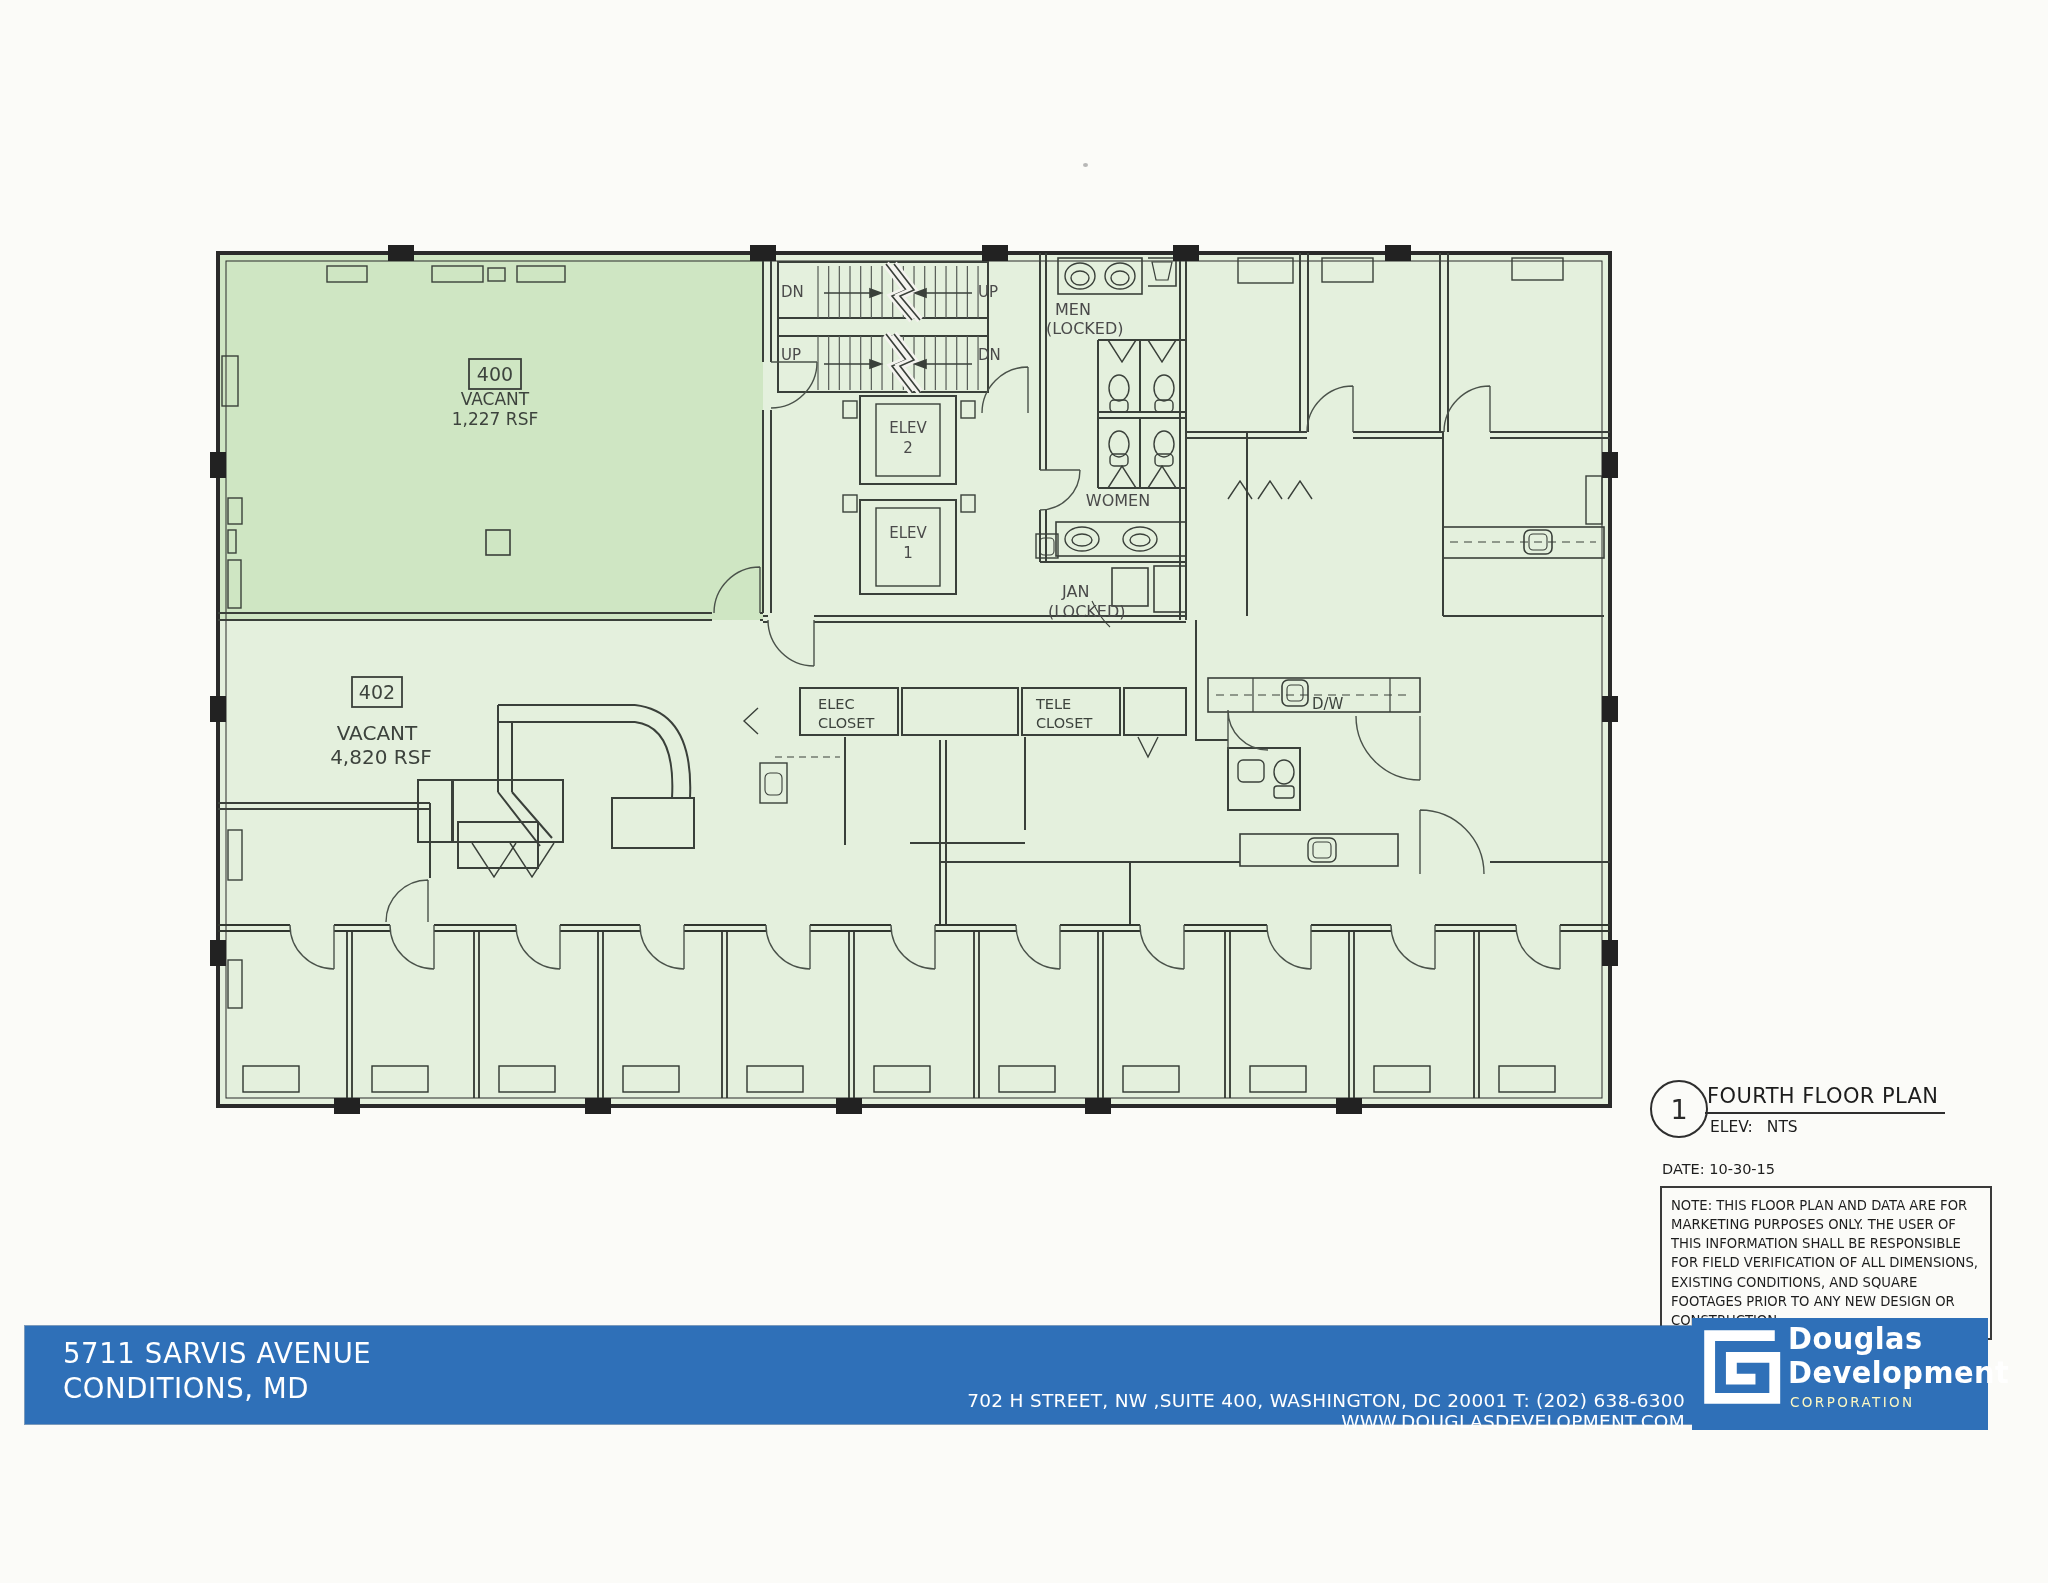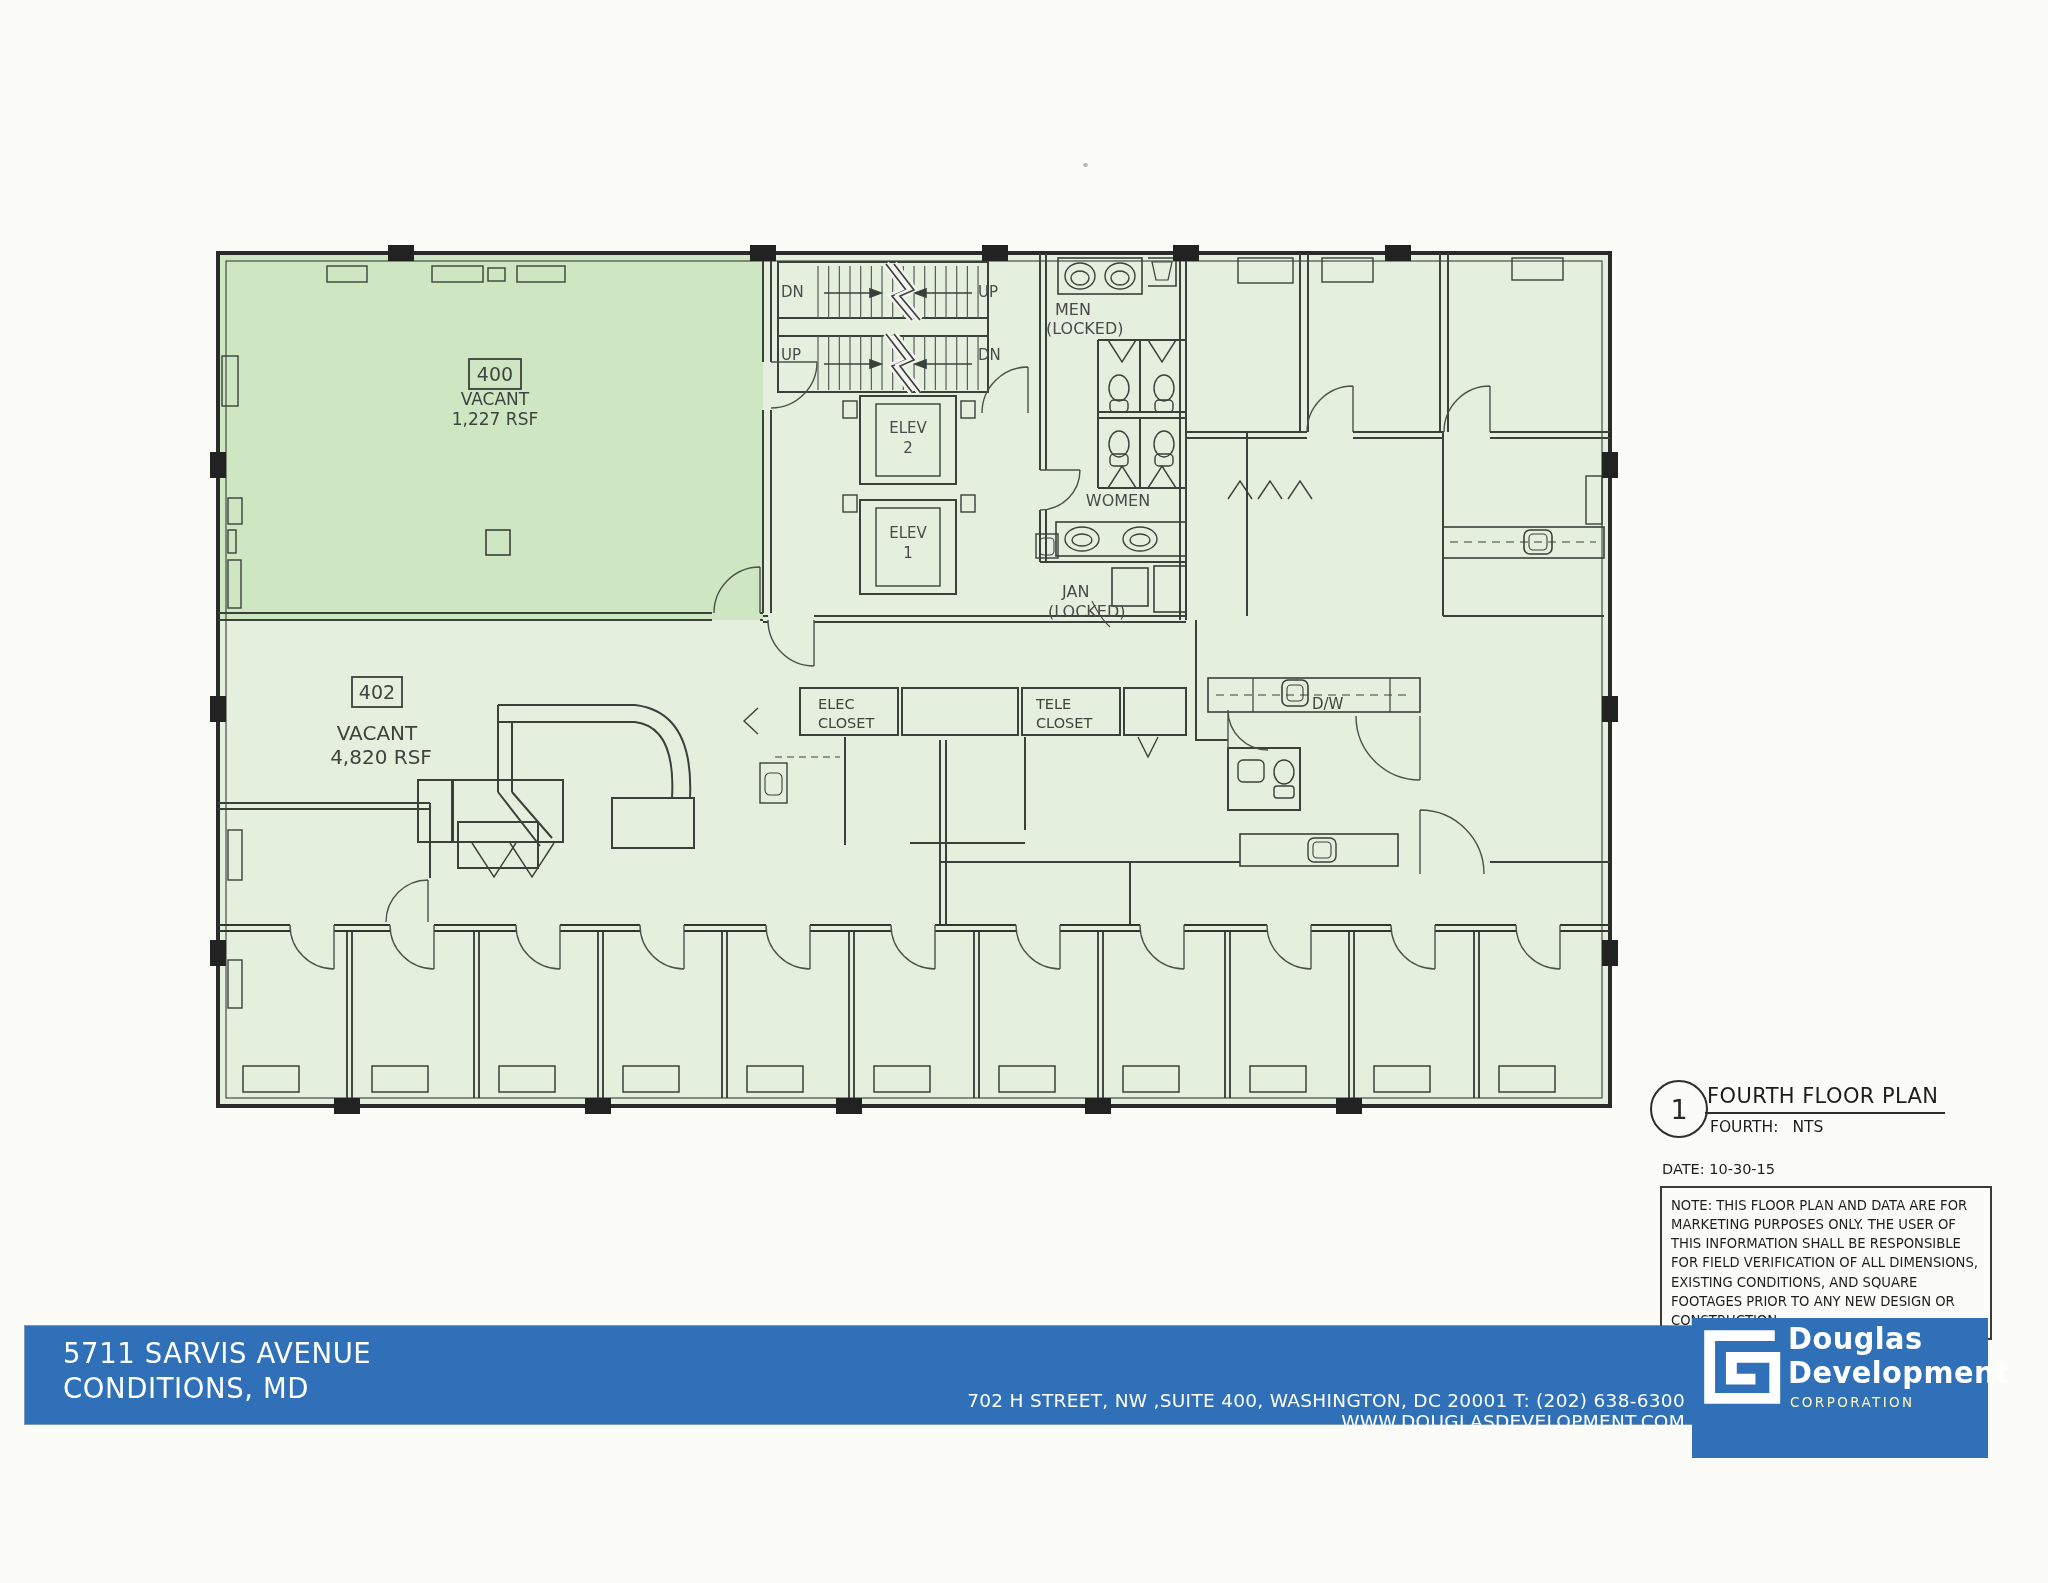--- a/index.html
+++ b/index.html
@@ -19,21 +19,21 @@
   .tb-date{position:absolute;left:1662px;top:1161px;font-size:14.5px;color:#1d1d1d;}
   .tb-note{position:absolute;left:1660px;top:1186px;width:310px;border:2px solid #3a3a3a;
            padding:8px 9px;font-size:13.2px;line-height:1.45;color:#1d1d1d;background:#fbfbf8;}
   
   .bar{position:absolute;left:25px;top:1326px;width:1688px;height:98px;background:#2f70b8;
        box-shadow:0 0 0 1px #24589297;}
   .bar-addr{position:absolute;left:38px;top:10px;color:#fff;font-size:27.5px;line-height:1.28;
             letter-spacing:.6px;}
   .bar-contact{position:absolute;left:745px;top:64px;width:915px;color:#fff;font-size:18.5px;
                letter-spacing:.3px;text-align:right;}
-  .logo-box{position:absolute;left:1692px;top:1318px;width:296px;height:140px;background:#2f70b8;}
+  .logo-box{position:absolute;left:1692px;top:1318px;width:296px;height:112px;background:#2f70b8;}
   .logo-mark{position:absolute;left:8px;top:8px;}
   .logo-l1{position:absolute;left:96px;top:2px;color:#fff;font-size:31px;font-weight:800;
            transform:scaleX(.93);transform-origin:left;letter-spacing:.5px;}
   .logo-l2{position:absolute;left:96px;top:36px;color:#fff;font-size:31px;font-weight:800;
            transform:scaleX(.93);transform-origin:left;letter-spacing:.5px;}
   .logo-l3{position:absolute;left:98px;top:76px;color:#fef9c3;font-size:13.5px;letter-spacing:2.4px;}
   .speck{position:absolute;left:1083px;top:163px;width:5px;height:4px;background:#9a9a9a;
          border-radius:50%;opacity:.7;}
 </style>
 </head>
@@ -385,21 +385,21 @@
       <text class="pl" x="1312" y="709" font-size="15">D/W</text>
     </g>
   </svg>
 
   <div class="tb-circle">
     <span>1</span>
   </div>
   <div class="tb-title">FOURTH FLOOR PLAN</div>
   <div class="tb-underline"></div>
   <div class="tb-scale">
-    <span>FOURTH:</span><span>NTS</span>
+    <span>ELEV:</span><span>NTS</span>
   </div>
   <div class="tb-date">DATE: 10-30-15</div>
   <div class="tb-note">NOTE:  THIS FLOOR PLAN AND DATA ARE FOR MARKETING PURPOSES ONLY.  THE USER OF THIS INFORMATION SHALL BE RESPONSIBLE FOR FIELD VERIFICATION OF ALL DIMENSIONS, EXISTING CONDITIONS, AND SQUARE FOOTAGES PRIOR TO ANY NEW DESIGN OR CONSTRUCTION.</div>
 
   <div class="speck"></div>
 
   <div class="bar">
     <div class="bar-addr">
       <div>5711 SARVIS AVENUE</div>
       <div>CONDITIONS, MD</div>

